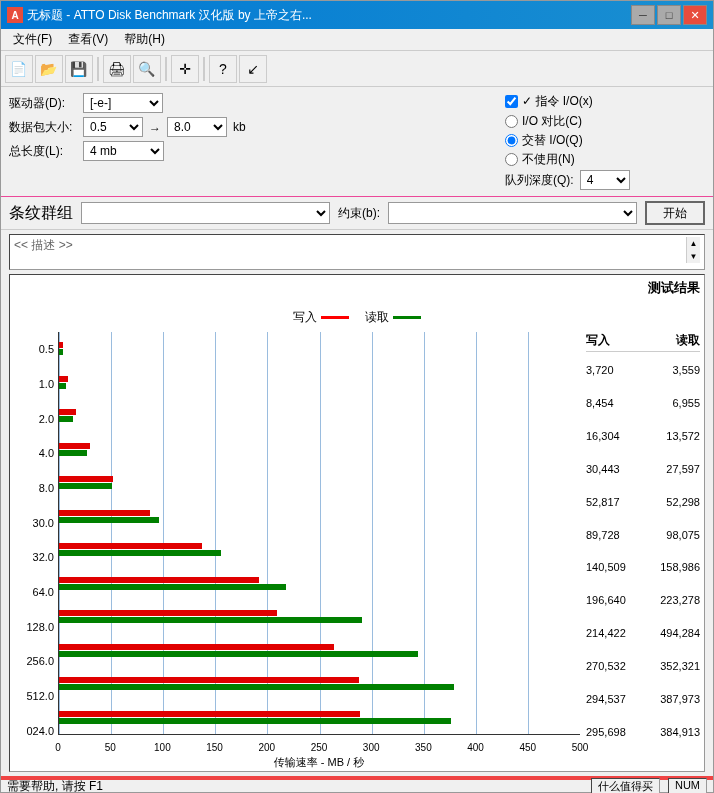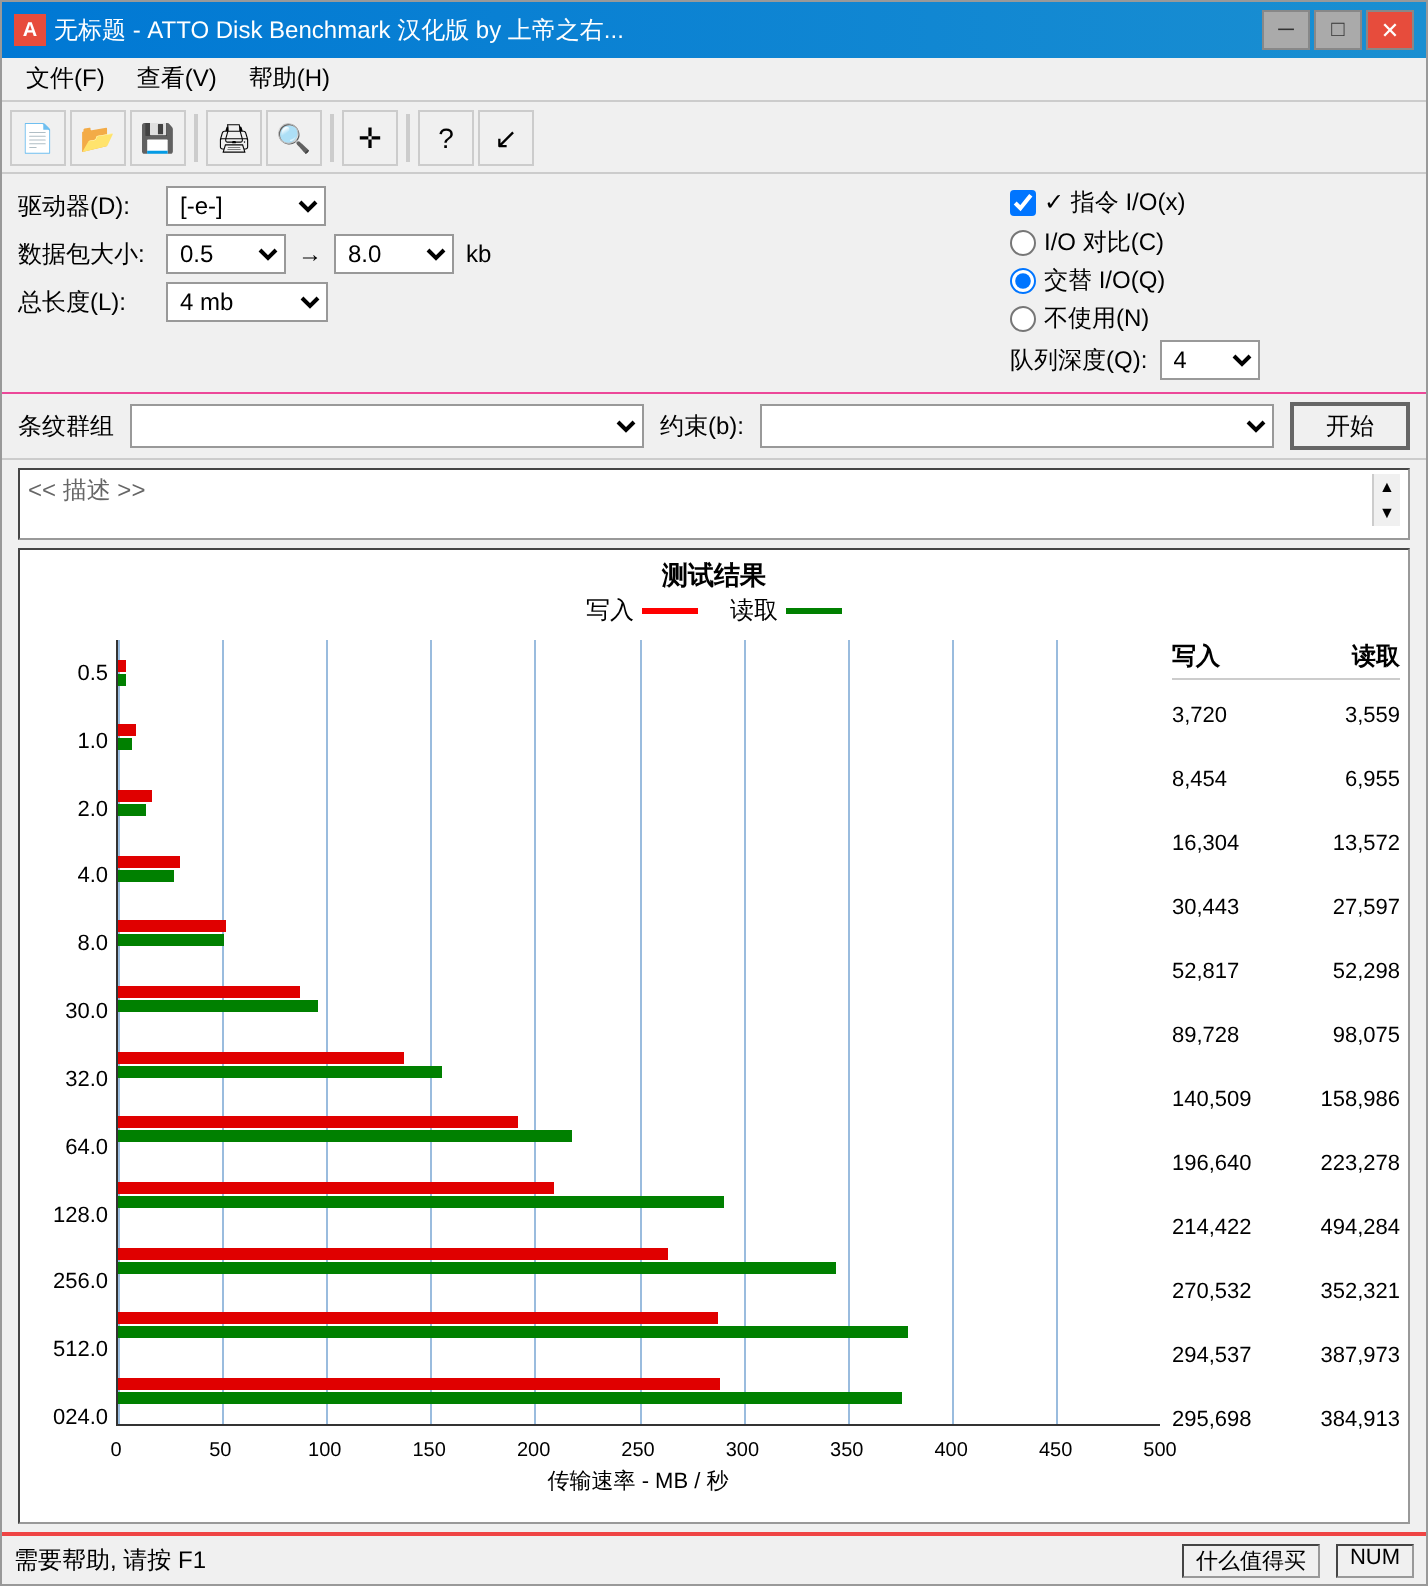--- a/index.html
+++ b/index.html
@@ -166,21 +166,21 @@
 
     
     .stripe-area {
       display: flex;
       align-items: center;
       padding: 4px 8px;
       gap: 8px;
       border-bottom: 1px solid #ccc;
       flex-shrink: 0;
     }
-    .stripe-label { font-size: 12px; }
+    .stripe-label { font-size: 16px; }
     .stripe-select {
       flex: 1;
       height: 22px;
       font-size: 12px;
       border: 1px solid #999;
       background: white;
     }
     .constraint-label { font-size: 12px; }
     .constraint-select {
       flex: 1;
@@ -233,24 +233,24 @@
     .chart-container {
       flex: 1;
       background: white;
       border: 1px inset #999;
       margin: 0 8px 4px 8px;
       padding: 4px;
       overflow: hidden;
       position: relative;
     }
     .chart-title {
-      text-align: center;
+      text-align: right;
       font-size: 13px;
       font-weight: bold;
-      margin-bottom: 0;
+      margin-bottom: 12px;
     }
     .chart-legend {
       display: flex;
       justify-content: center;
       gap: 16px;
       margin-bottom: 6px;
       font-size: 12px;
     }
     .legend-item {
       display: flex;
@@ -372,22 +372,22 @@
       font-size: 11px;
       flex: 1;
       align-items: center;
     }
     .val-write { text-align: left; min-width: 50px; }
     .val-read { text-align: right; min-width: 50px; }
 
     
     .status-bar {
       background: #f0f0f0;
-      border-top: 2px solid #ef4444;
-      height: 26px;
+      border-top: 4px solid #ef4444;
+      height: 16px;
       display: flex;
       align-items: center;
       justify-content: space-between;
       padding: 0 6px;
       font-size: 12px;
       flex-shrink: 0;
     }
     .status-right {
       display: flex;
       gap: 8px;

